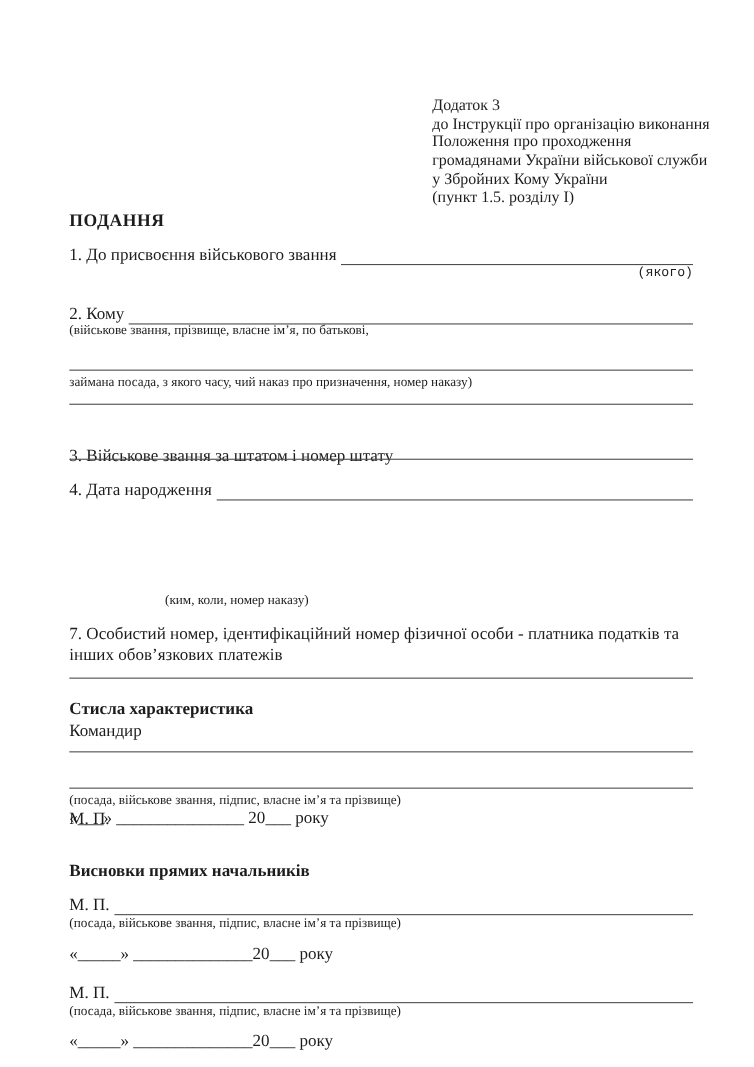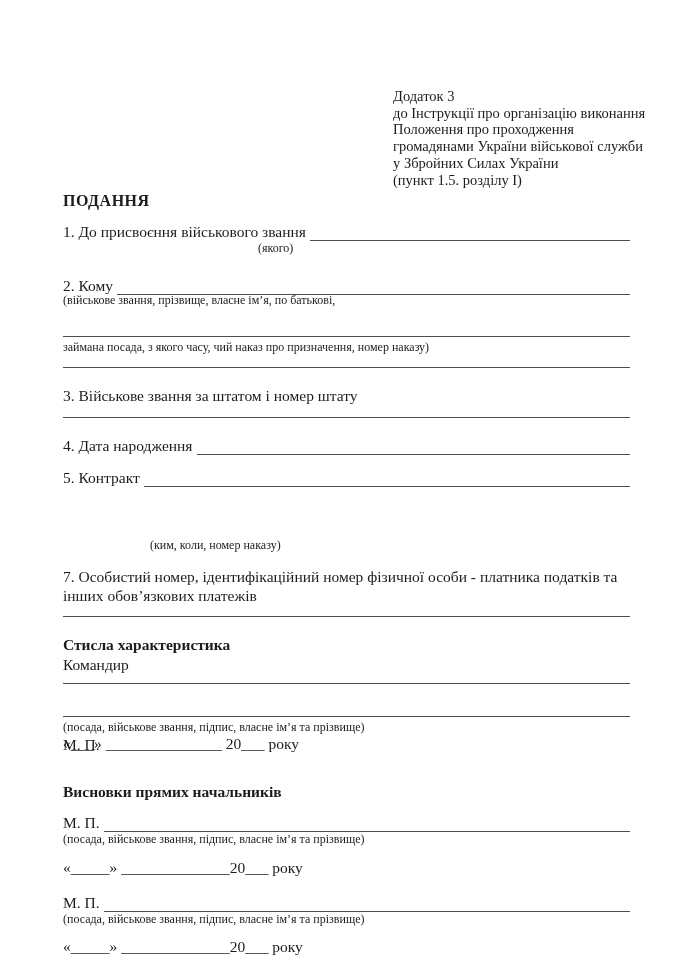--- a/index.html
+++ b/index.html
@@ -16,39 +16,39 @@
   .row { position:absolute; left:63px; right:55px; line-height:1.25; }
   .center { text-align:left; }
   .bold { font-weight:bold; }
   .flexline { display:flex; align-items:flex-end;text-align:center; }
   .lbl { white-space:nowrap; }
   .fill { flex:1 1 auto; border-bottom:1px solid #4d4d4d; height:1.05em; margin-left:4px; min-width:20px; }
   .blank { border-bottom:1px solid #4d4d4d; height:16px; }
   .caption { font-size:12px; line-height:1.15; color:#1c1c1c; }
   .cap-row { display:flex; }
   .spacer { flex:0 0 auto; }
-  .grow { flex:1 1 auto; text-align:left; }
+  .grow { flex:1 1 auto; text-align:right;font-family:Liberation Mono, monospace; }
   .header-note {
     position:absolute; left:393px; top:44px; width:270px;
     font-size:14.5px; line-height:16.7px;
   }
   .title { font-size:16px; letter-spacing:.5px; }
   .mp { white-space:nowrap; }
 </style>
 </head>
 <body>
 
 <div class="page">
 
   <div class="header-note">
     <div>Додаток 3</div>
     <div>до Інструкції про організацію виконання</div>
     <div>Положення про проходження</div>
     <div>громадянами України військової служби</div>
-    <div>у Збройних Силах України</div>
+    <div>у Збройних Кому України</div>
     <div>(пункт 1.5. розділу І)</div>
   </div>
 
   <div class="row center title bold" style="top:147px">ПОДАННЯ</div>
 
   <div class="row flexline" style="top:178px">
     <span class="lbl">1. До присвоєння військового звання</span>
     <span class="fill"></span>
   </div>
   <div class="row cap-row" style="top:198px">
@@ -58,32 +58,28 @@
 
   <div class="row flexline" style="top:232px">
     <span class="lbl">2. Кому</span>
     <span class="fill"></span>
   </div>
   <div class="row caption center" style="top:250px">(військове звання, прізвище, власне ім’я, по батькові,</div>
   <div class="row blank" style="top:276px"></div>
   <div class="row caption center" style="top:297px">займана посада, з якого часу, чий наказ про призначення, номер наказу)</div>
   <div class="row blank" style="top:307px"></div>
 
-  <div class="row" style="top:342px">3. Військове звання за штатом і номер штату</div>
+  <div class="row" style="top:361px">3. Військове звання за штатом і номер штату</div>
   <div class="row blank" style="top:357px"></div>
 
   <div class="row flexline" style="top:392px">
     <span class="lbl">4. Дата народження</span>
     <span class="fill"></span>
   </div>
 
-  <div class="row flexline" style="top:424px">
-    <span class="lbl">5. Контракт</span>
-    <span class="fill"></span>
-  </div>
 
   <div class="row caption center" style="top:495px; left:150px; right:60px">(ким, коли, номер наказу)</div>
 
   <div class="row" style="top:524px; right:42px; line-height:18.5px">7. Особистий номер, ідентифікаційний номер фізичної особи - платника податків та інших обов’язкових платежів</div>
   <div class="row blank" style="top:556px"></div>
 
   <div class="row center bold" style="top:591px">Стисла характеристика</div>
   <div class="row" style="top:611px">Командир</div>
   <div class="row blank" style="top:623px"></div>
   <div class="row blank" style="top:656px"></div>

